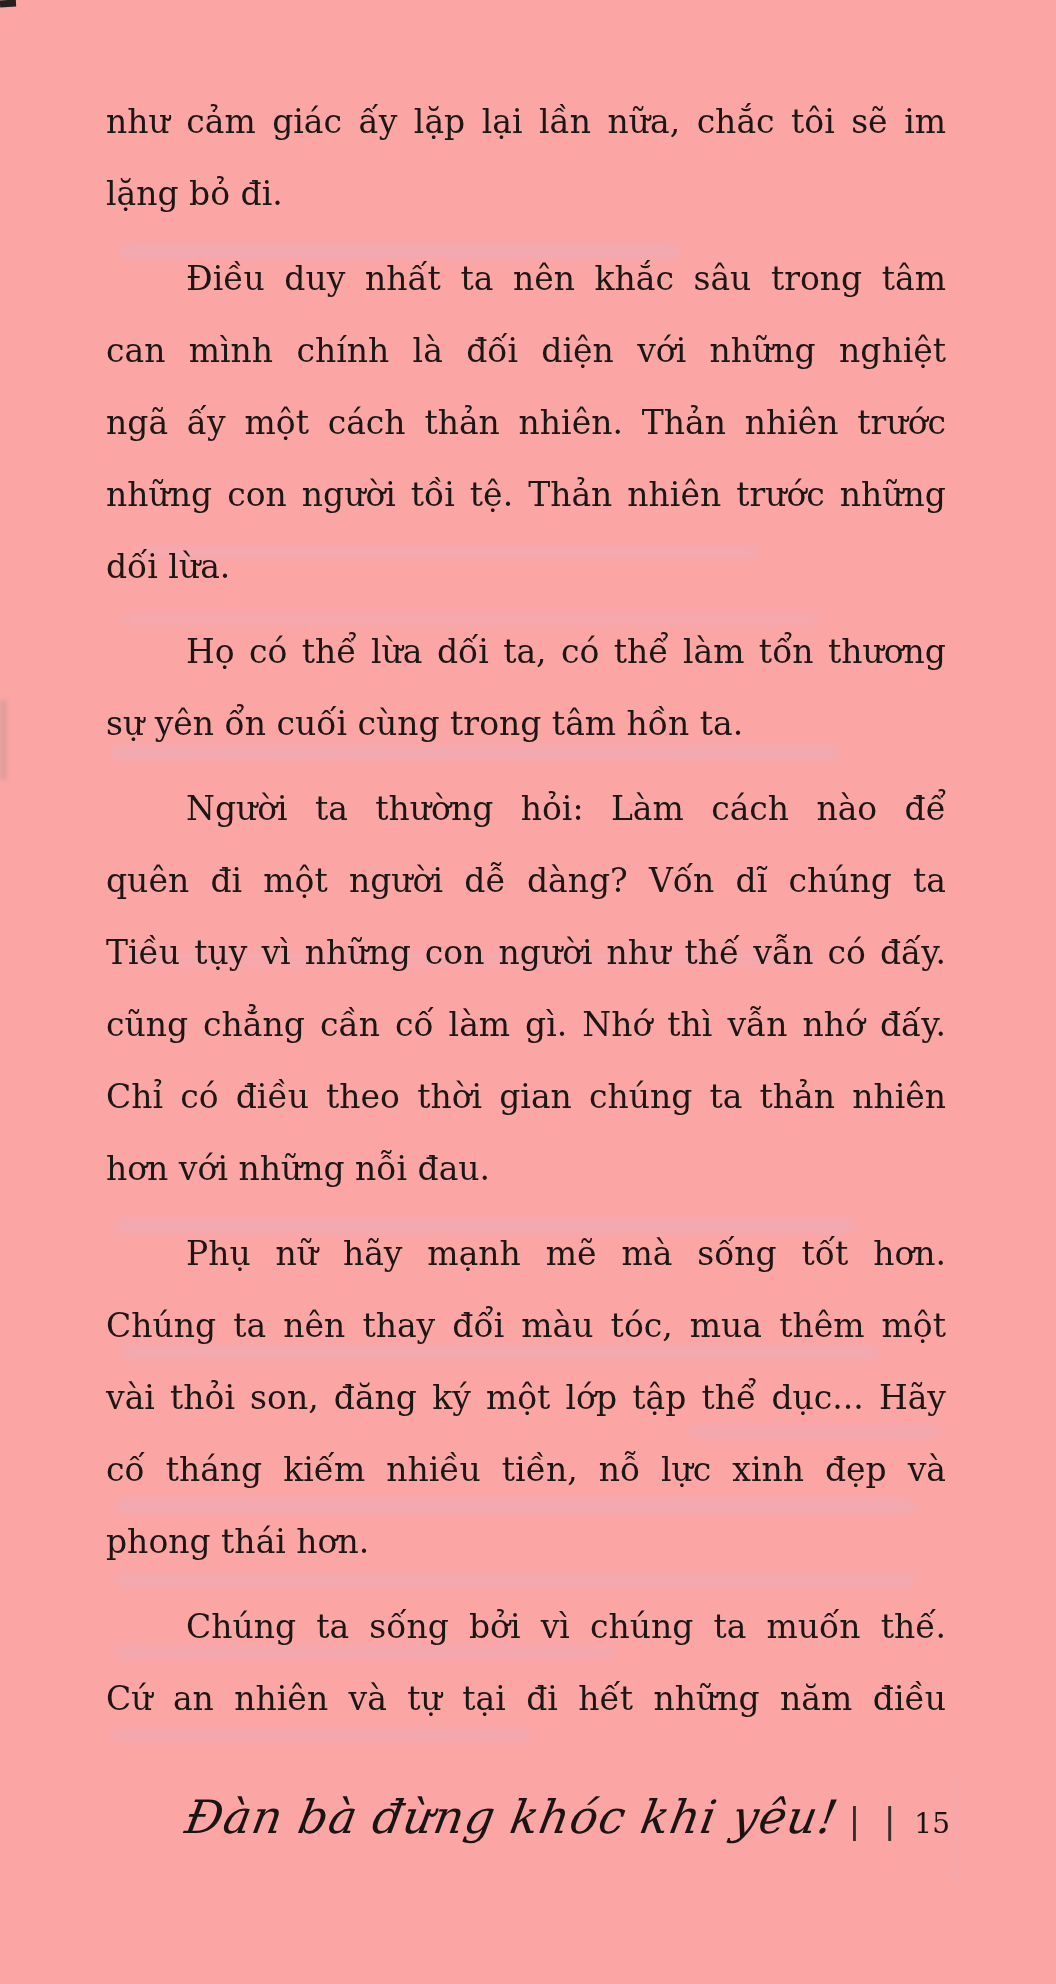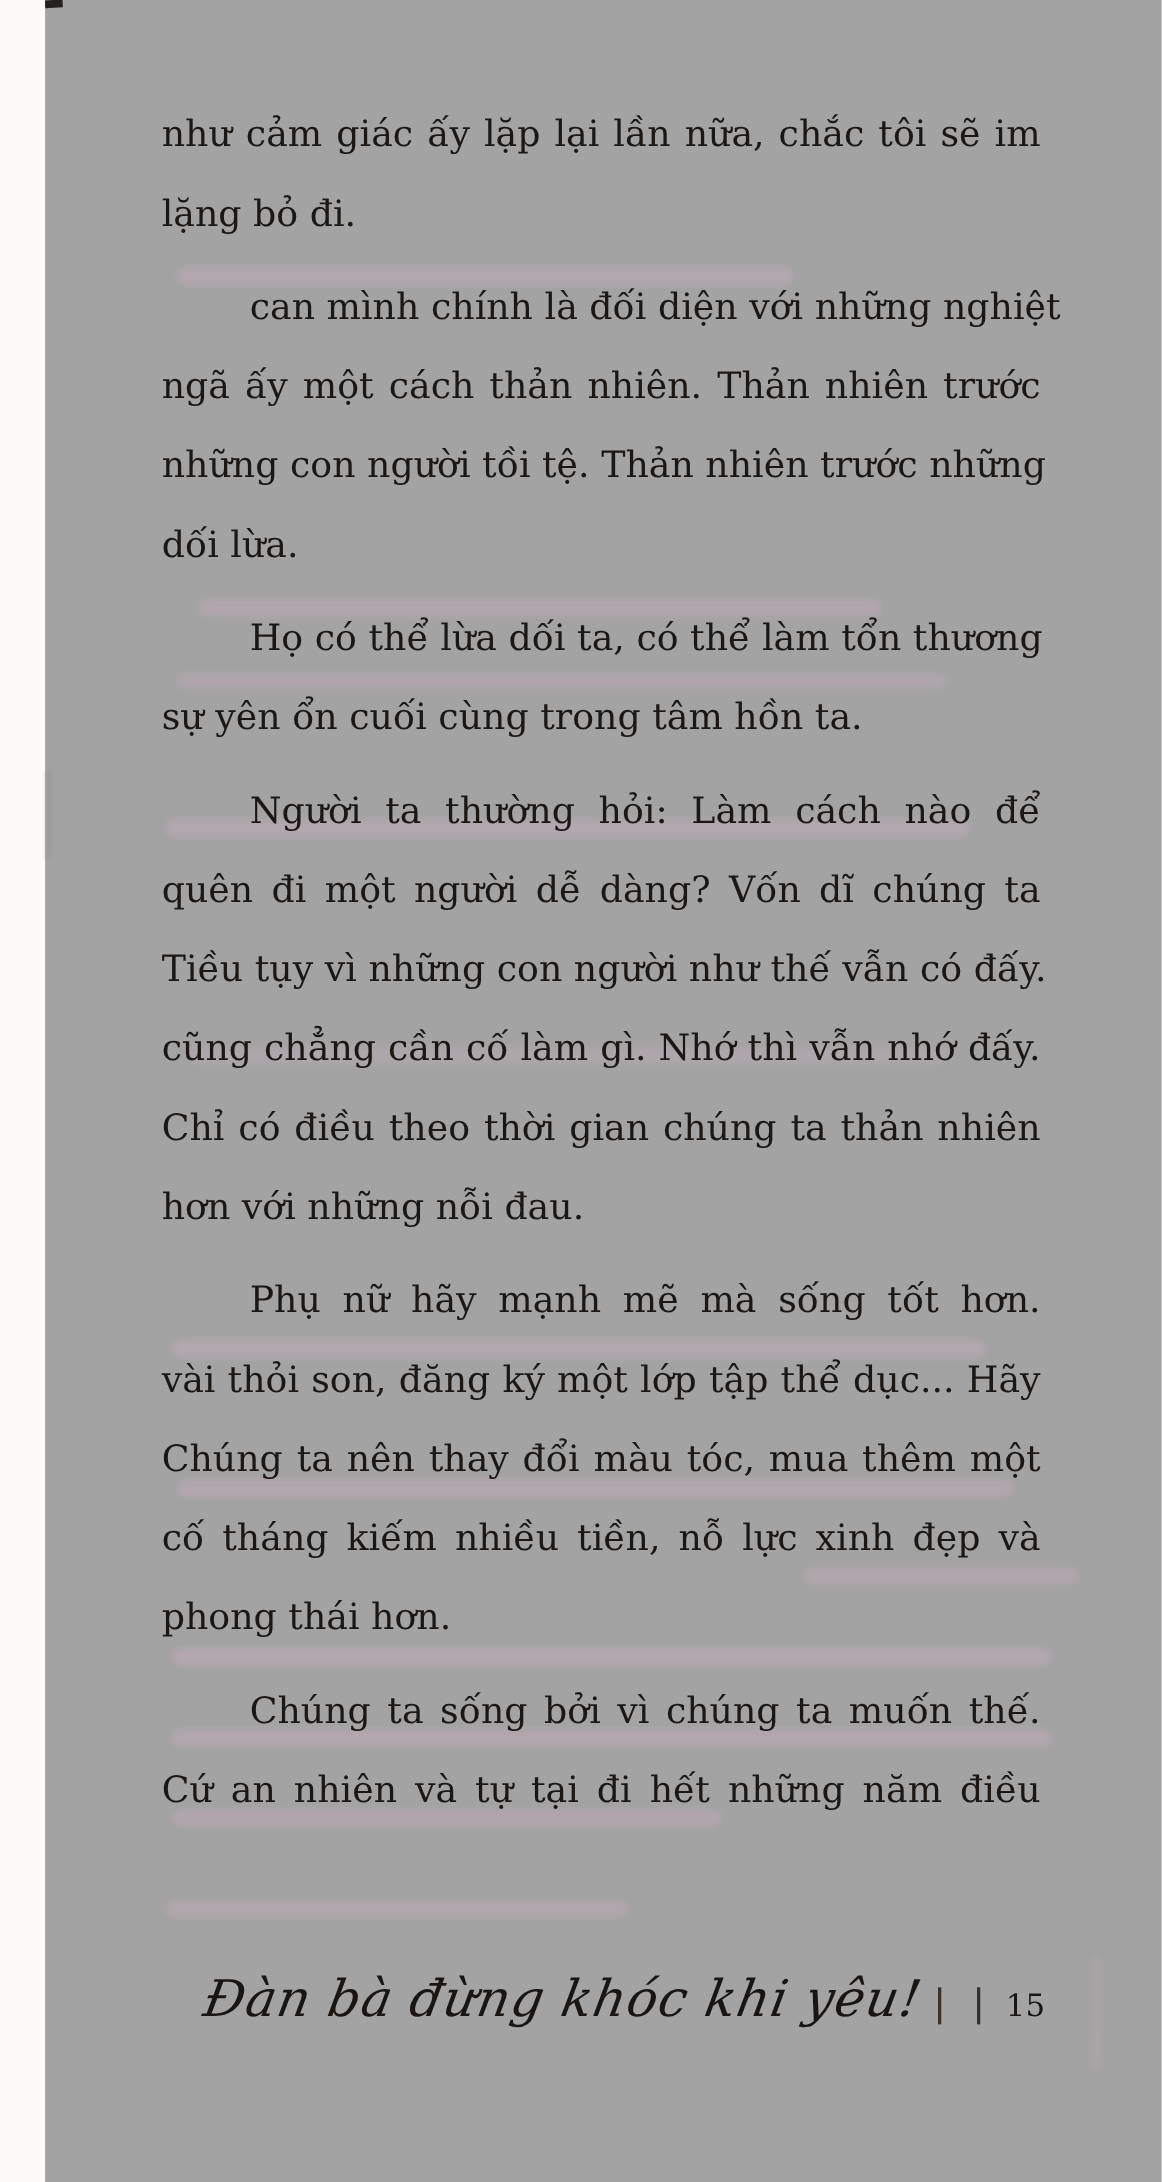--- a/index.html
+++ b/index.html
@@ -6,22 +6,21 @@
   body {
     width: 1056px; height: 1984px;
     background: #fcfbf9;
     overflow: hidden;
     font-family: "DejaVu Serif", serif;
     color: #1b1714;
     position: relative;
   }
   .page {
     position: absolute; inset: 0;
-    background: #a3a3a3;
-    margin-left: 41px;
+    background: #fca5a5;
   }
   
   .text-block {
     position: absolute;
     left: 106px; right: 110px; top: 86px;
     font-size: 33px;
     line-height: 72px;
     color: #1b1714;
   }
   .para { margin: 0 0 13px 0; }
@@ -119,41 +118,42 @@
   <div class="ghost g11"></div>
   <div class="ghost g12"></div>
   <div class="ghost g13"></div>
 
   <div class="text-block" id="text-block">
       <div class="para">
         <div class="line">như cảm giác ấy lặp lại lần nữa, chắc tôi sẽ im</div>
         <div class="line last">lặng bỏ đi.</div>
       </div>
       <div class="para indent">
+        <div class="line">Điều duy nhất ta nên khắc sâu trong tâm</div>
         <div class="line">can mình chính là đối diện với những nghiệt</div>
         <div class="line">ngã ấy một cách thản nhiên. Thản nhiên trước</div>
         <div class="line">những con người tồi tệ. Thản nhiên trước những</div>
         <div class="line last">dối lừa.</div>
       </div>
       <div class="para indent">
         <div class="line">Họ có thể lừa dối ta, có thể làm tổn thương</div>
         <div class="line last">sự yên ổn cuối cùng trong tâm hồn ta.</div>
       </div>
       <div class="para indent">
         <div class="line">Người ta thường hỏi: Làm cách nào để</div>
         <div class="line">quên đi một người dễ dàng? Vốn dĩ chúng ta</div>
         <div class="line">Tiều tụy vì những con người như thế vẫn có đấy.</div>
         <div class="line">cũng chẳng cần cố làm gì. Nhớ thì vẫn nhớ đấy.</div>
         <div class="line">Chỉ có điều theo thời gian chúng ta thản nhiên</div>
         <div class="line last">hơn với những nỗi đau.</div>
       </div>
       <div class="para indent">
         <div class="line">Phụ nữ hãy mạnh mẽ mà sống tốt hơn.</div>
+        <div class="line">Chúng ta nên thay đổi màu tóc, mua thêm một</div>
         <div class="line">vài thỏi son, đăng ký một lớp tập thể dục... Hãy</div>
-        <div class="line">Chúng ta nên thay đổi màu tóc, mua thêm một</div>
         <div class="line">cố tháng kiếm nhiều tiền, nỗ lực xinh đẹp và</div>
         <div class="line last">phong thái hơn.</div>
       </div>
       <div class="para indent">
         <div class="line">Chúng ta sống bởi vì chúng ta muốn thế.</div>
         <div class="line">Cứ an nhiên và tự tại đi hết những năm điều</div>
       </div>
     </div>
 
   <div class="footer">

